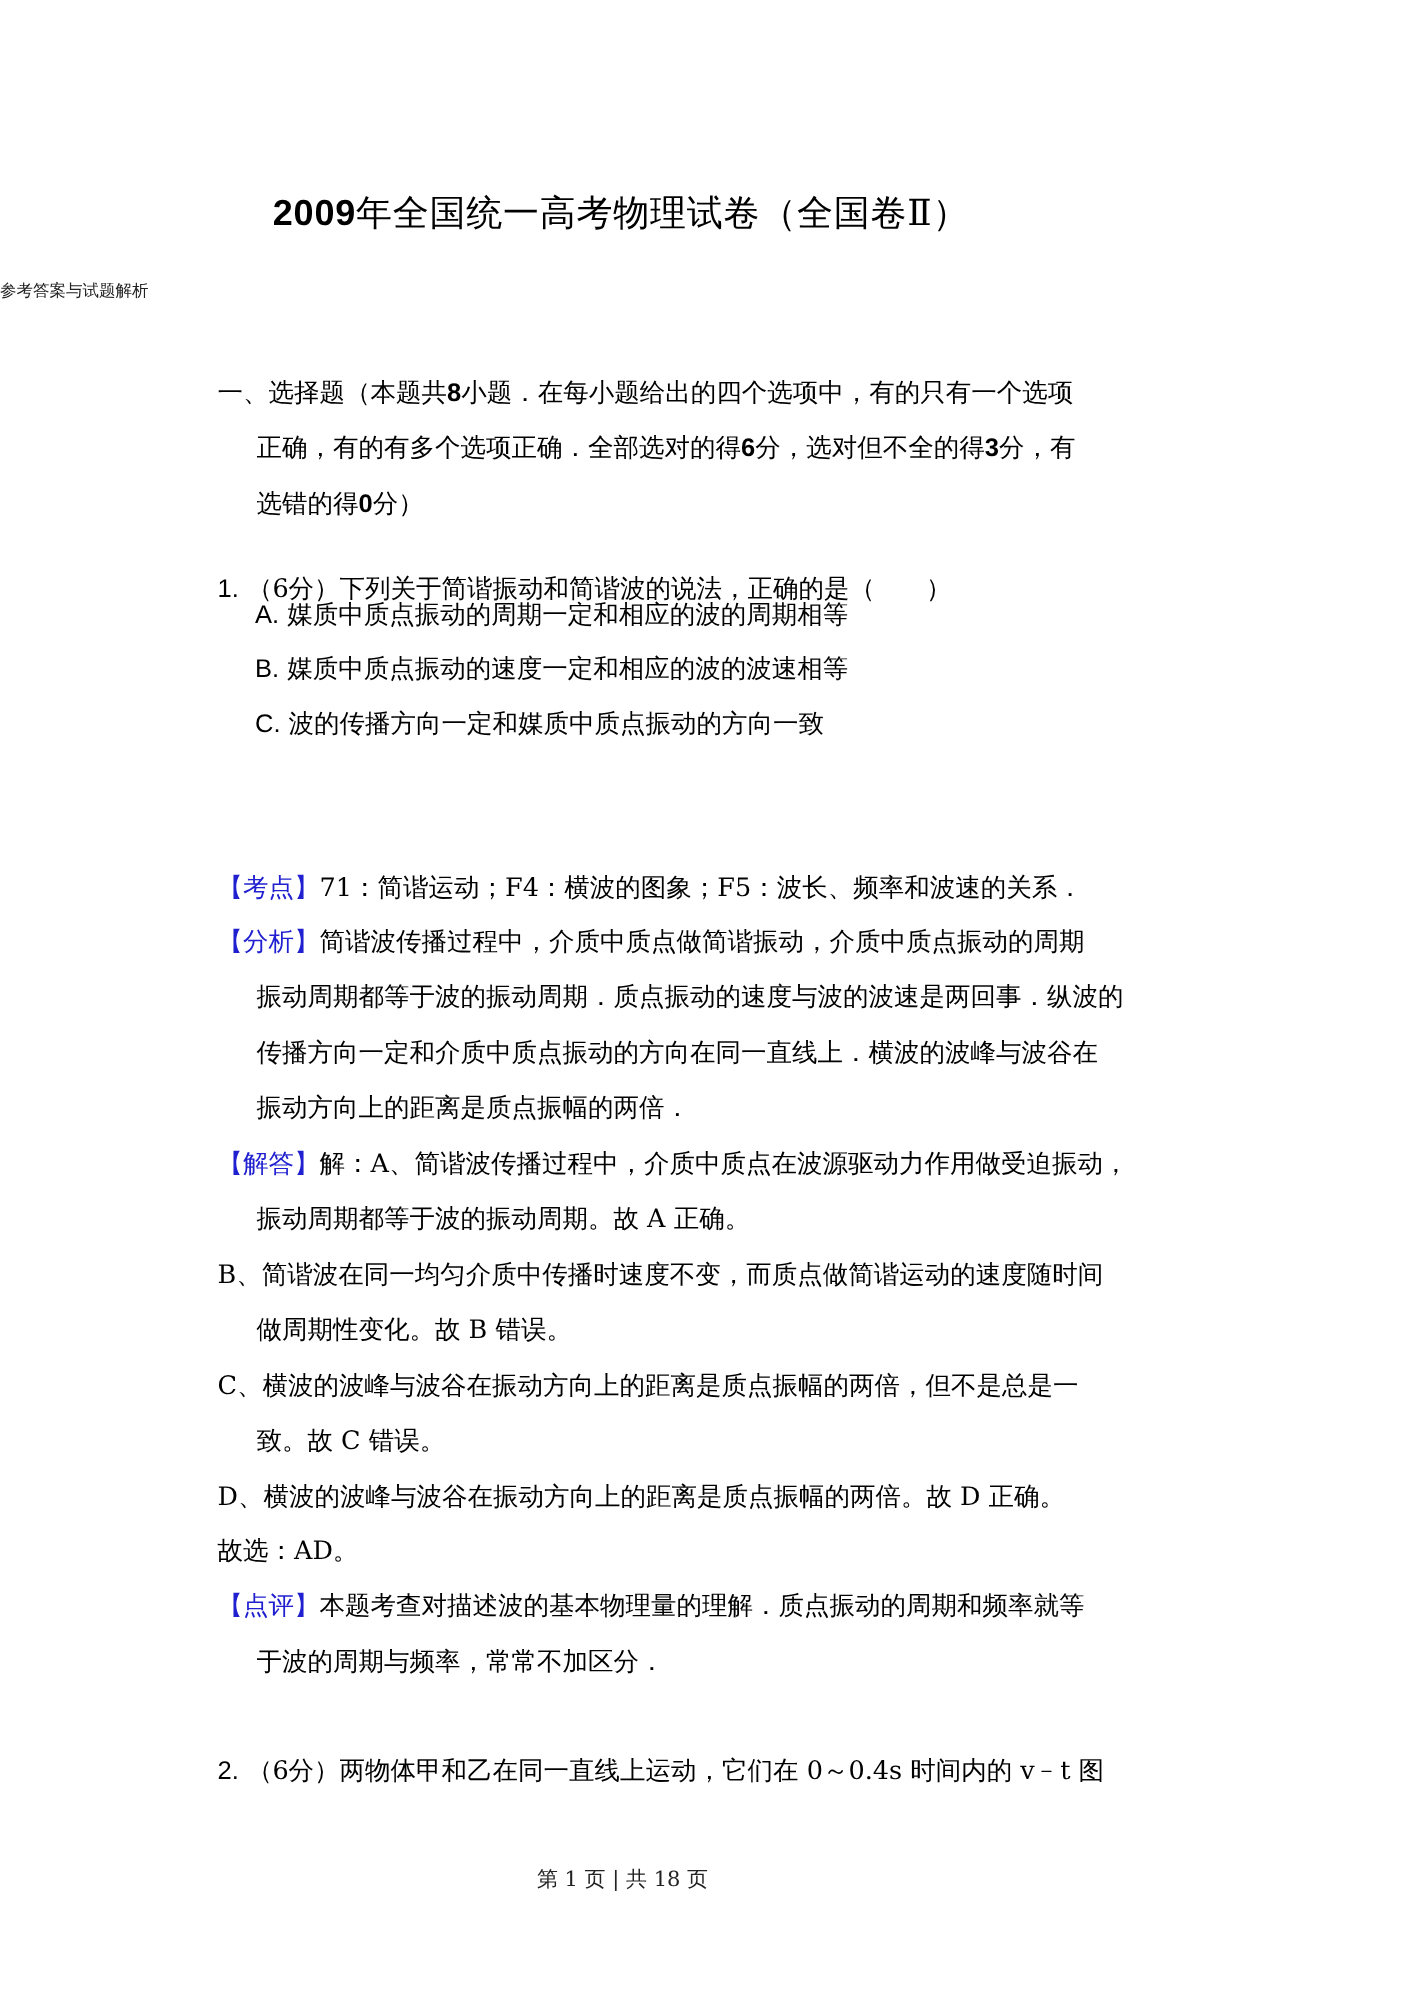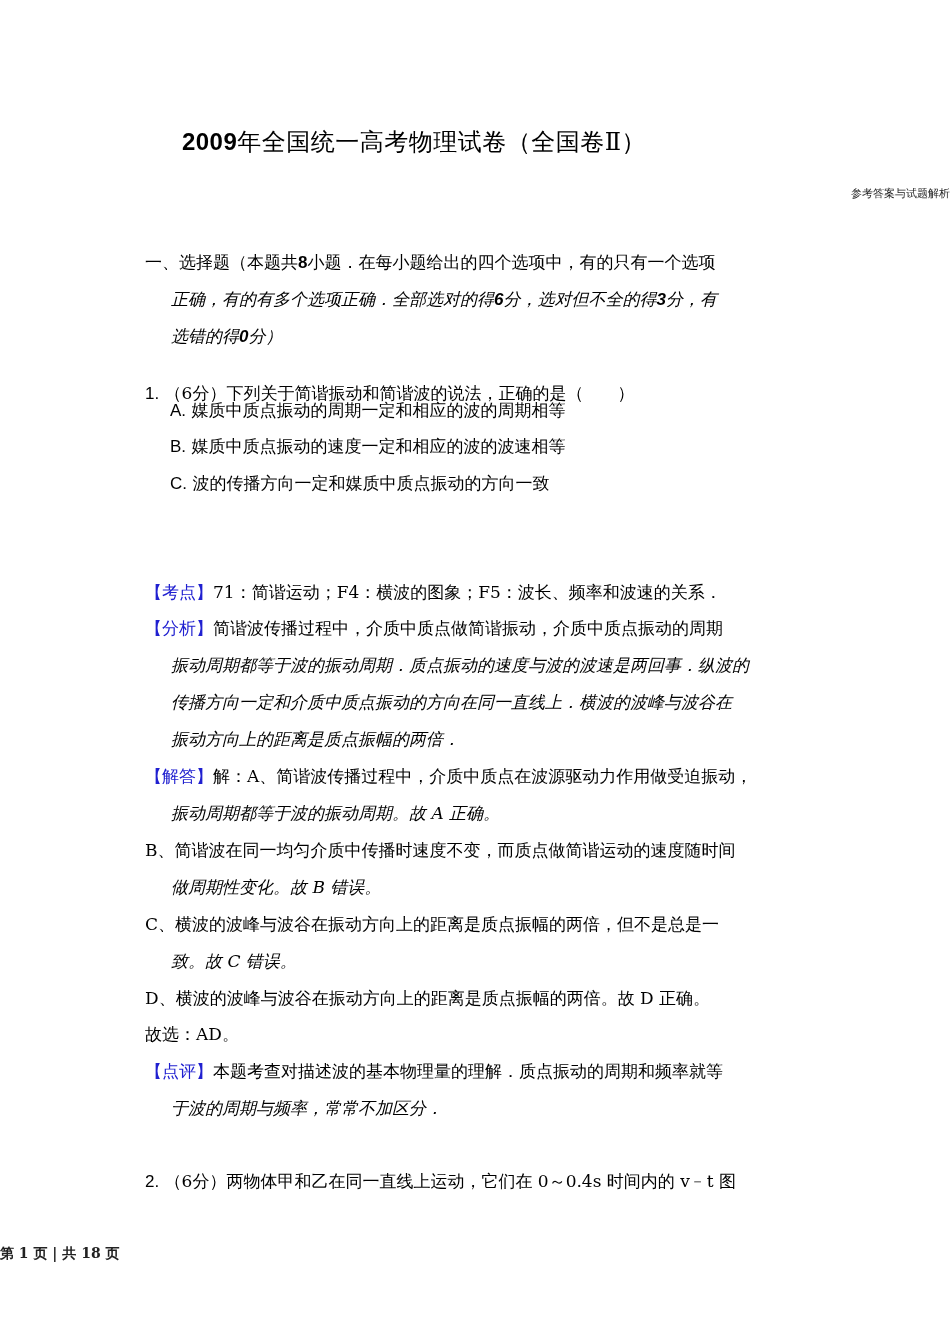--- a/index.html
+++ b/index.html
@@ -2,30 +2,30 @@
 <html><head>
 <meta charset="utf-8">
 <style>
   html, body { margin: 0; padding: 0; background: #ffffff; }
   body { width: 950px; height: 1344px; position: relative; overflow: hidden;
          font-family: "DejaVu Serif", "Liberation Serif", serif; color: #000; }
   .page { position: absolute; left: 0; top: 0; width: 950px; height: 1344px; }
   .title { position: absolute; top: 122px; left: 0; width: 828px; text-align: center;
            font-size: 24px; line-height: 40px; letter-spacing: 0.5px; }
   .title .yr { font-family: "Liberation Sans", "DejaVu Sans", sans-serif; font-weight: bold; }
-  .subtitle { position: absolute; top: 184px; left: 0; width: 950px; text-align: right;
+  .subtitle { position: absolute; top: 184px; left: 0; width: 950px; text-align: left;
               font-size: 11px; line-height: 20px; color: #222; }
   .line { position: absolute; left: 145px; font-size: 17px; line-height: 24px; white-space: nowrap; }
-  .indent { left: 171px; font-style: italic; }
+  .indent { left: 171px; }
   .opt { left: 170px; }
   .latin { font-family: "Liberation Sans", "DejaVu Sans", sans-serif; }
   .bold { font-family: "Liberation Sans", "DejaVu Sans", sans-serif; font-weight: bold; }
   .tag { color: #2020d0; }
-  .footer { position: absolute; top: 1243px; left: 0; width: 830px; text-align: left;
-            font-size: 14px; line-height: 20px; color: #222; font-weight: bold; }
+  .footer { position: absolute; top: 1243px; left: 0; width: 830px; text-align: center;
+            font-size: 14px; line-height: 20px; color: #222; }
 </style>
 </head>
 <body>
 
 <div class="page">
 
   <div class="title">
     <span class="yr">2009</span><span>年全国统一高考物理试卷（全国卷Ⅱ）</span>
   </div>
   <div class="subtitle">参考答案与试题解析</div>

